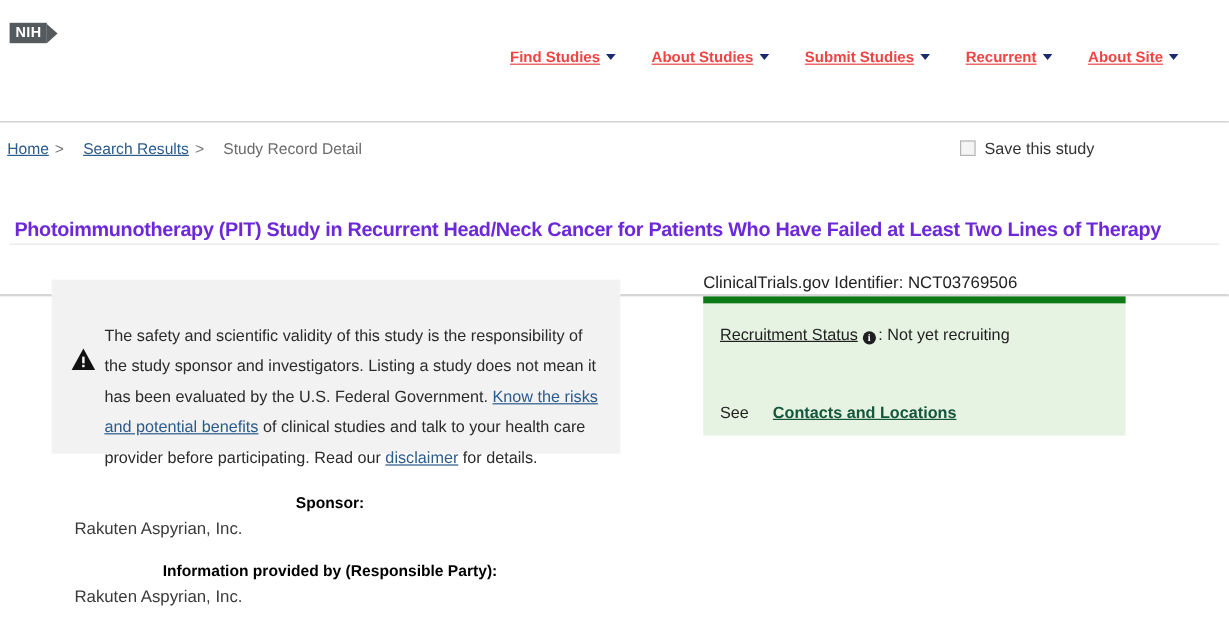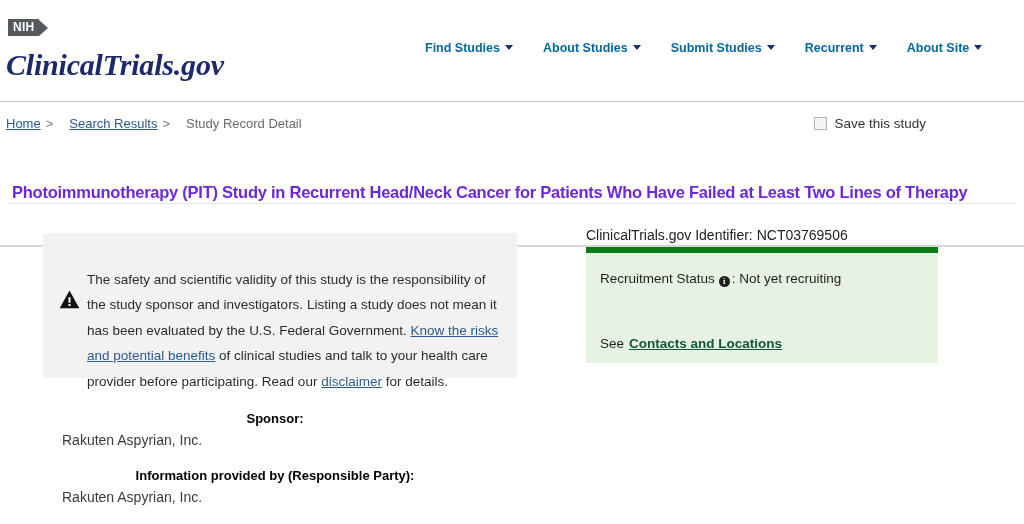--- a/index.html
+++ b/index.html
@@ -81,26 +81,27 @@
     position: absolute;
     left: 425px; top: 41px;
     display: flex;
     align-items: center;
     gap: 0px;
   }
   .nav-item {
     font-family: "Liberation Sans", sans-serif;
     font-size: 12.5px;
     font-weight: bold;
-    color: #0369a1;
+    color: #ef4444;
     padding: 0 22px 0 0;
     margin-right: 8px;
     white-space: nowrap;
     cursor: pointer;
     position: relative;
+    text-decoration: underline;
   }
   .nav-item:last-child { margin-right: 0; padding-right: 14px; }
   .caret {
     display: inline-block;
     width: 0; height: 0;
     border-left: 4px solid transparent;
     border-right: 4px solid transparent;
     border-top: 5px solid #1c2a6b;
     margin-left: 5px;
     vertical-align: middle;
@@ -139,21 +140,21 @@
     color: #777777;
     margin: 0 16px 0 5px;
     font-size: 13px;
   }
   .crumb-current {
     color: #6b6b6b;
     font-size: 13px;
   }
   .save-study {
     position: absolute;
-    right: 10px; top: 13px;
+    right: 24px; top: 13px;
     display: flex;
     align-items: center;
     cursor: pointer;
     margin-left: 48px;
   }
   .save-box {
     width: 11px; height: 11px;
     border: 1px solid #b4b4b4;
     background: #f4f4f4;
     display: inline-block;
@@ -242,20 +243,21 @@
   }
   .status-list {
     position: absolute;
     left: 600px; top: 268px;
     font-size: 13.5px;
     line-height: 21px;
     color: #1f1f1f;
   }
   .status-row { white-space: nowrap; margin-bottom: 1px; }
   .status-key {
+    text-decoration: underline;
     color: #1f1f1f;
     cursor: pointer;
   }
   .info-icon {
     display: inline-block;
     width: 11px; height: 11px;
     border-radius: 50%;
     background: #1f1f1f;
     color: #ffffff;
     font-size: 8.5px;
@@ -274,21 +276,21 @@
     left: 600px; top: 336px;
     font-size: 13.5px;
     color: #1f1f1f;
     white-space: nowrap;
   }
   .contacts-link {
     color: #14563b;
     font-weight: bold;
     text-decoration: underline;
     cursor: pointer;
-    margin-left: 5px;
+    margin-left: 20px;
   }
 
   
   .sponsor-block {
     position: absolute;
     left: 40px; top: 411px;
     width: 470px;
   }
   .field-label {
     font-size: 13px;
@@ -309,21 +311,20 @@
 
 <div class="site-header">
 
   <div class="nih-row">
     <span class="nih-logo">
       <span class="nih-box">NIH</span>
       <span class="nih-chevron"></span>
     </span>
   </div>
 
-  <div class="brand-wordmark">ClinicalTrials.gov</div>
 
   <nav class="main-nav">
     <div class="nav-item">
       <span>Find Studies</span><span class="caret"></span>
     </div>
     <div class="nav-item">
       <span>About Studies</span><span class="caret"></span>
     </div>
     <div class="nav-item">
       <span>Submit Studies</span><span class="caret"></span>

